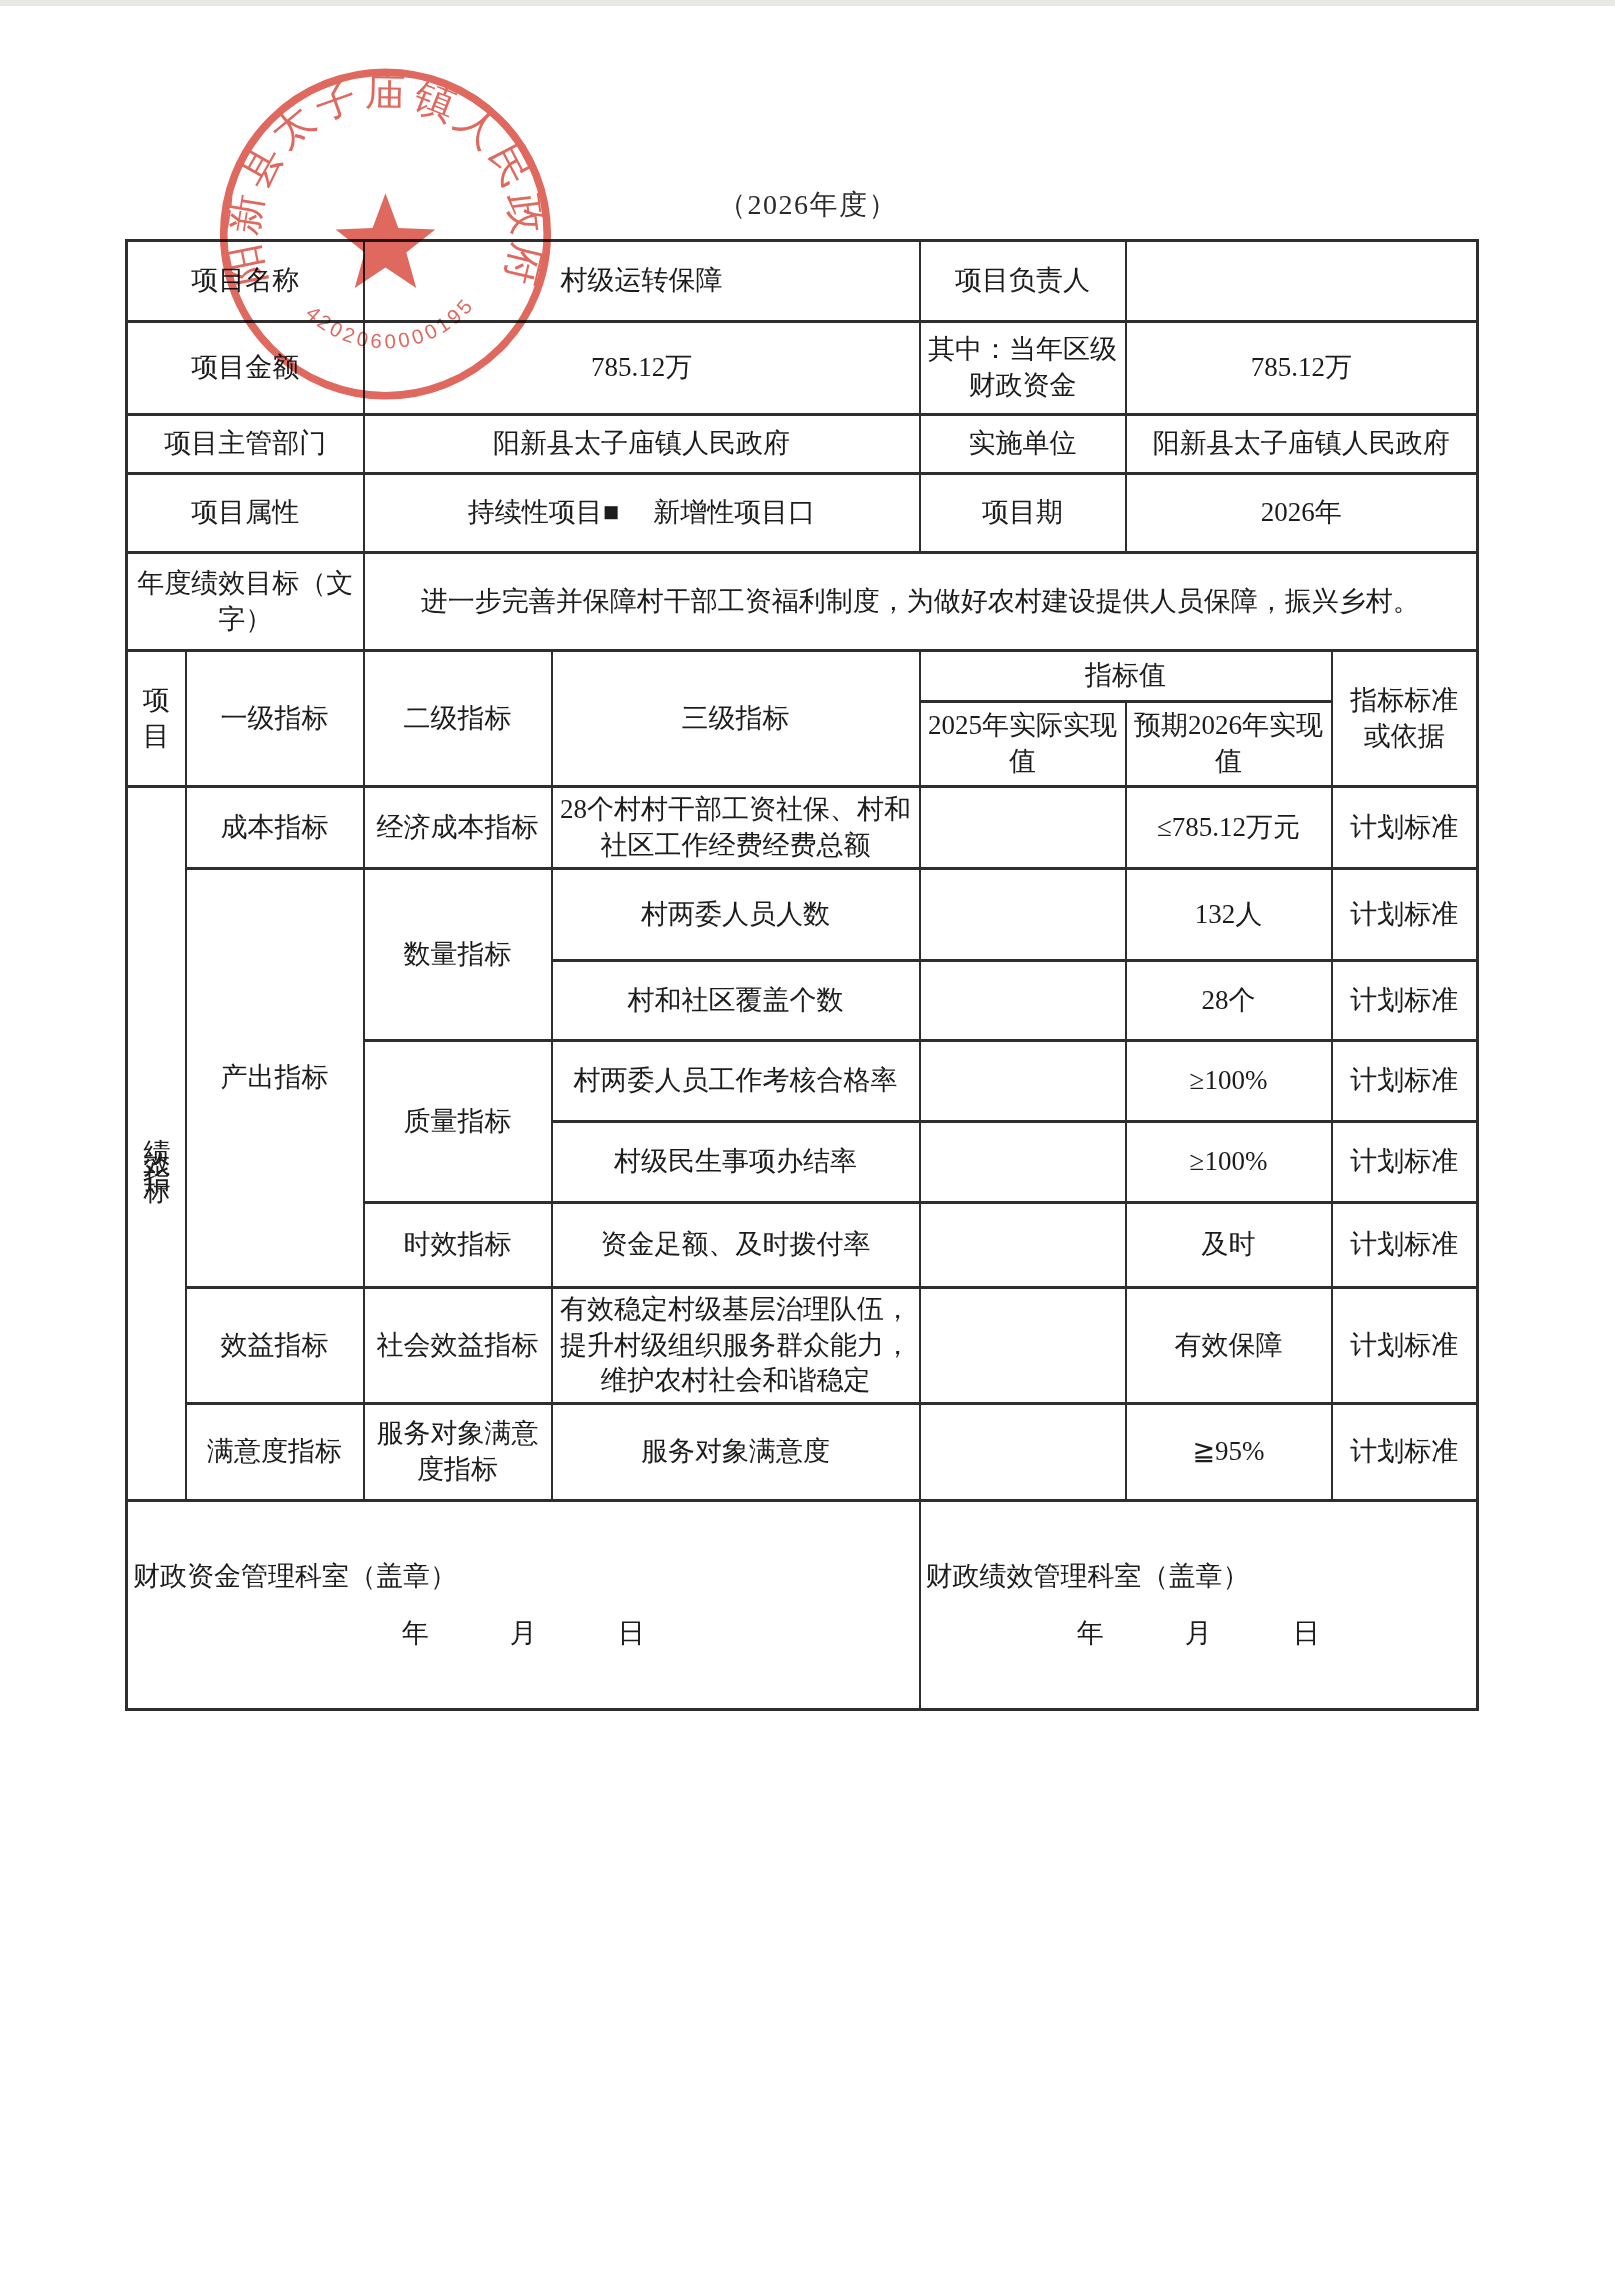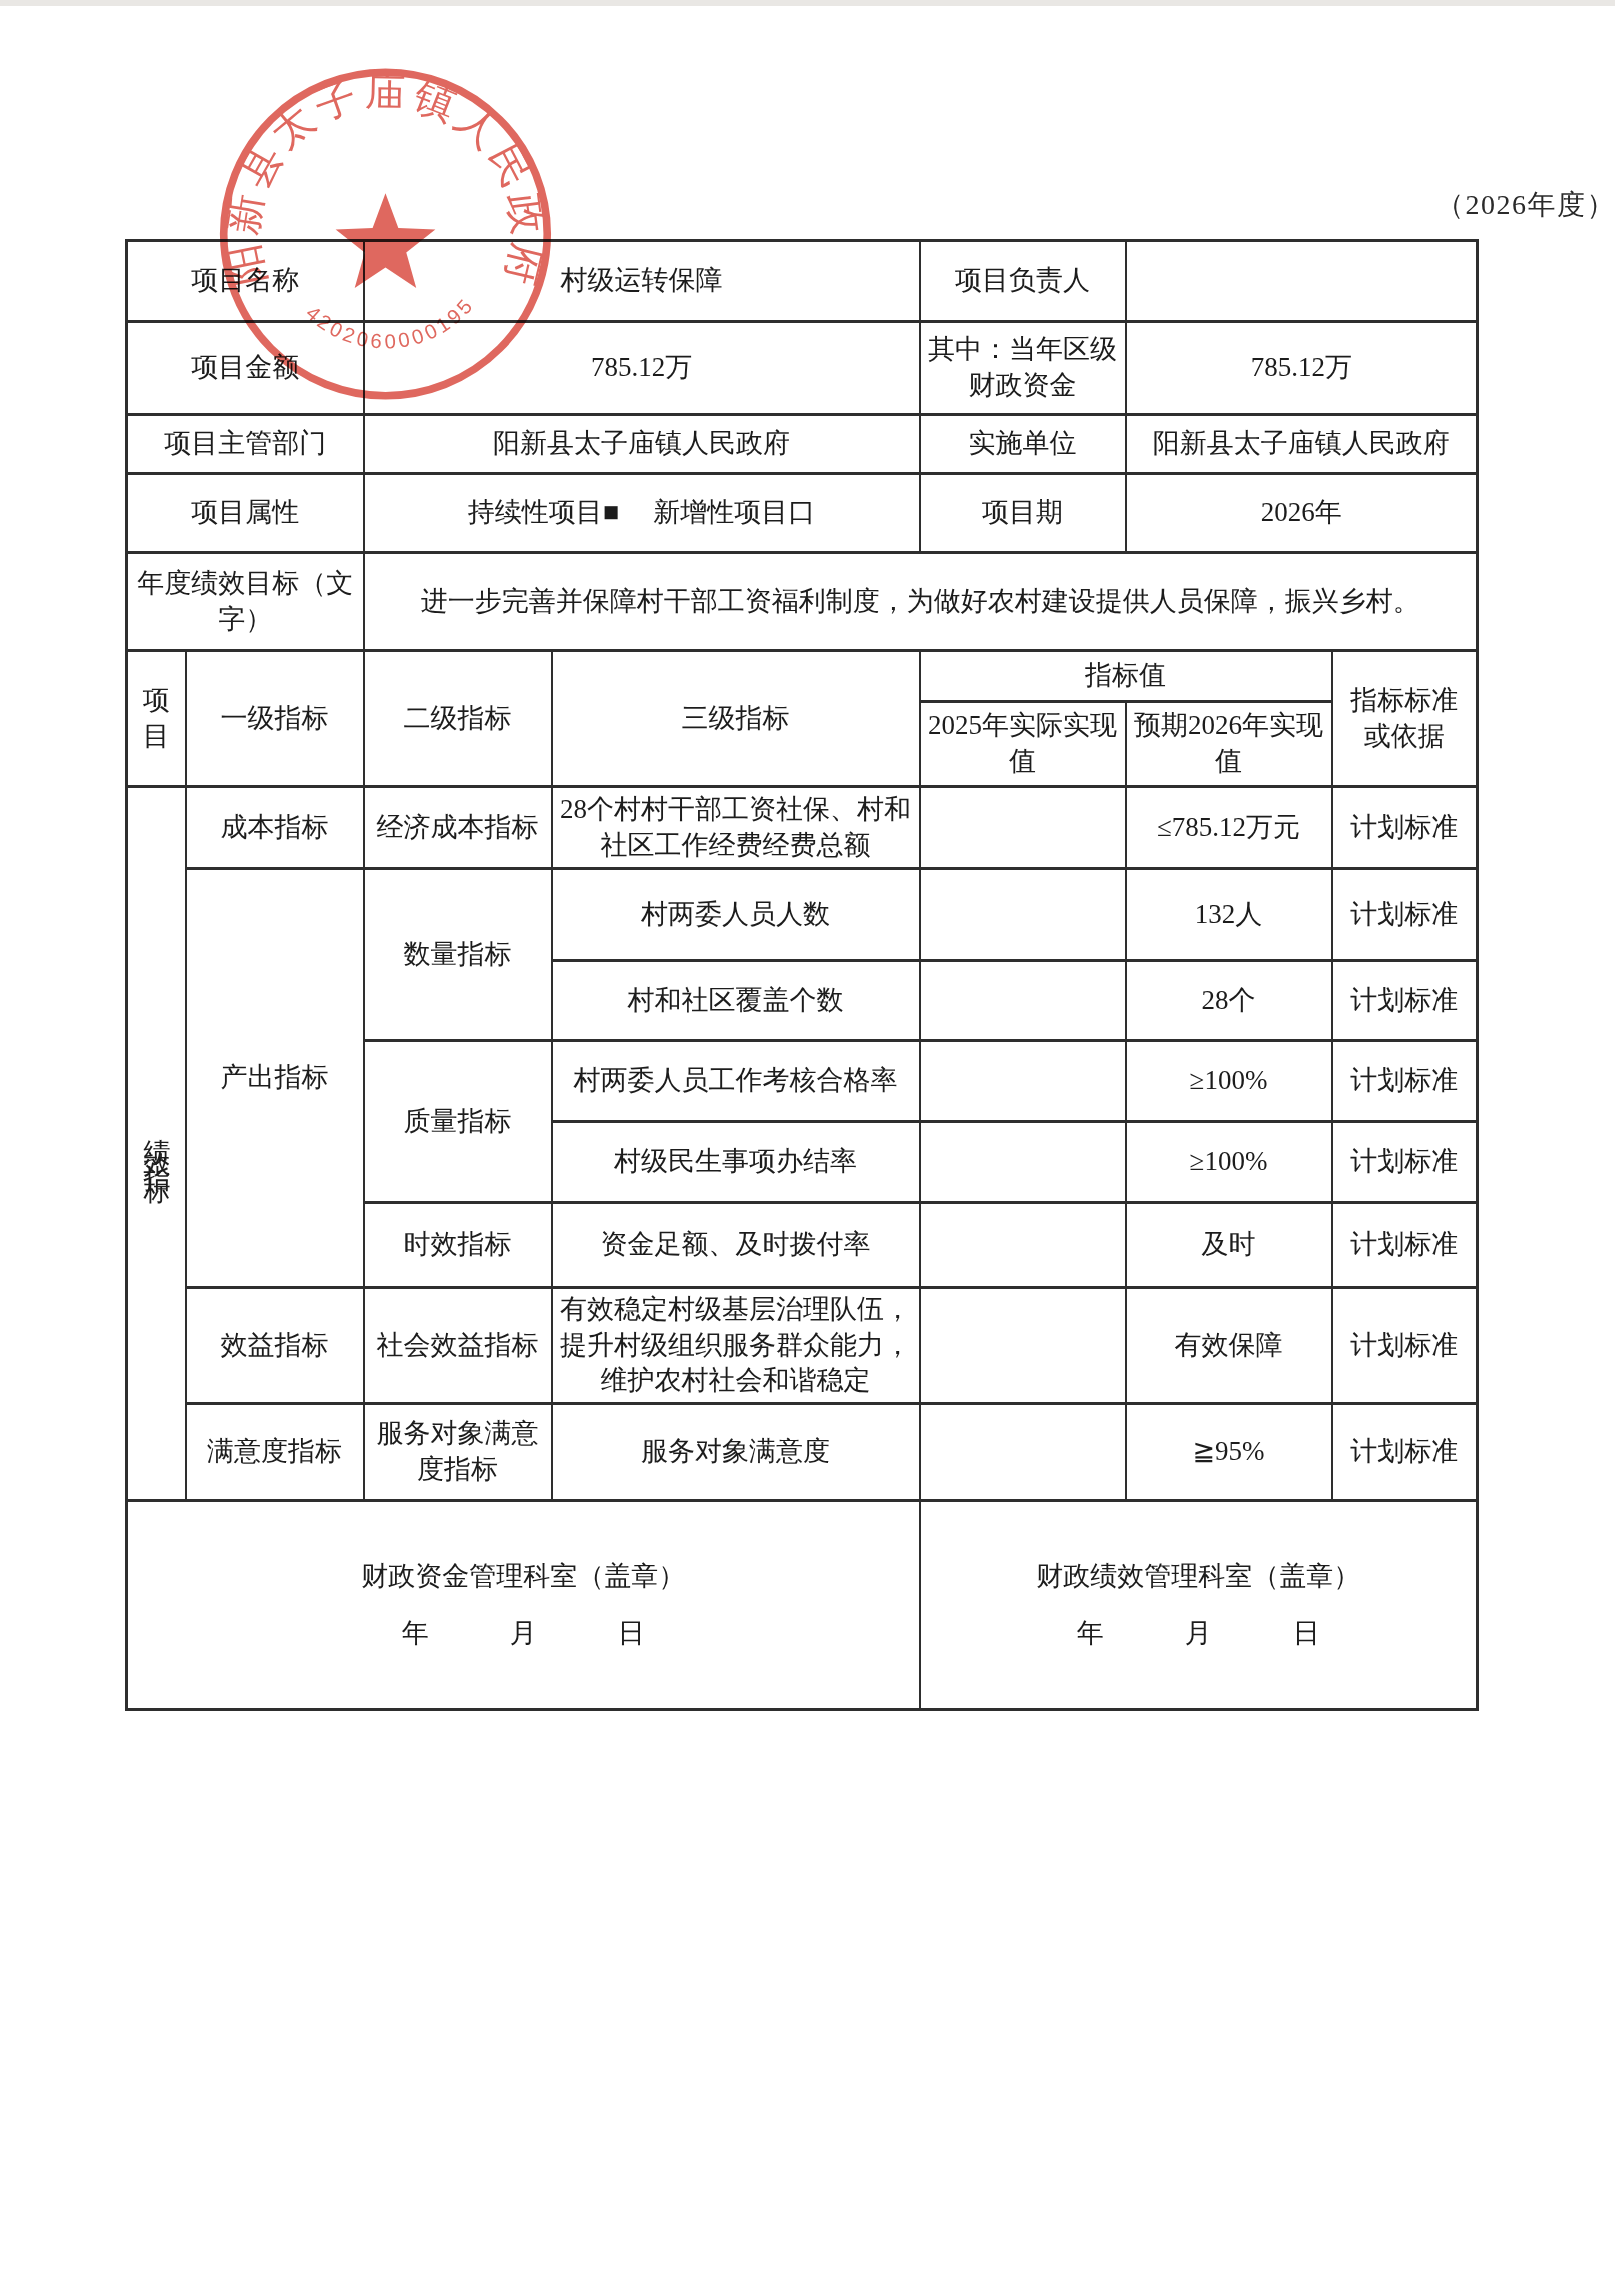--- a/index.html
+++ b/index.html
@@ -19,21 +19,21 @@
     position:absolute;left:0;top:118px;width:100%;
     text-align:center;
     font-family:"Liberation Sans","DejaVu Sans",sans-serif;
     font-weight:bold;
     font-size:50px;
     letter-spacing:3.6px;
     color:#262626;
   }
   .doc-subtitle{
     position:absolute;left:0;top:186px;width:100%;
-    text-align:right;
+    text-align:center;
     font-size:28px;
     letter-spacing:1.5px;
     color:#2a2a2a;
   }
   table.main-table{
     position:absolute;left:125px;top:239px;
     width:1350px;
     border-collapse:collapse;
     table-layout:fixed;
     font-size:27px;
@@ -53,21 +53,21 @@
   td.cell-left{text-align:left;padding-left:8.1px;}
   td.vertical-label{
     writing-mode:vertical-rl;
     text-orientation:upright;
     letter-spacing:13.2px;
     padding:5.1px 0;
   }
   .attr-value-wrap{
     display:flex;justify-content:center;gap:34px;align-items:center;
   }
-  .footer-cell .line1{display:block;text-align:center;}
+  .footer-cell .line1{display:block;text-align:left;}
   .footer-cell .line2{display:block;text-align:center;margin-top:21.4px;}
   
   .seal{
     position:absolute;left:214px;top:59px;width:346px;height:351px;
     opacity:0.82;
     mix-blend-mode:multiply;
     pointer-events:none;
   }
 </style>
 </head>

